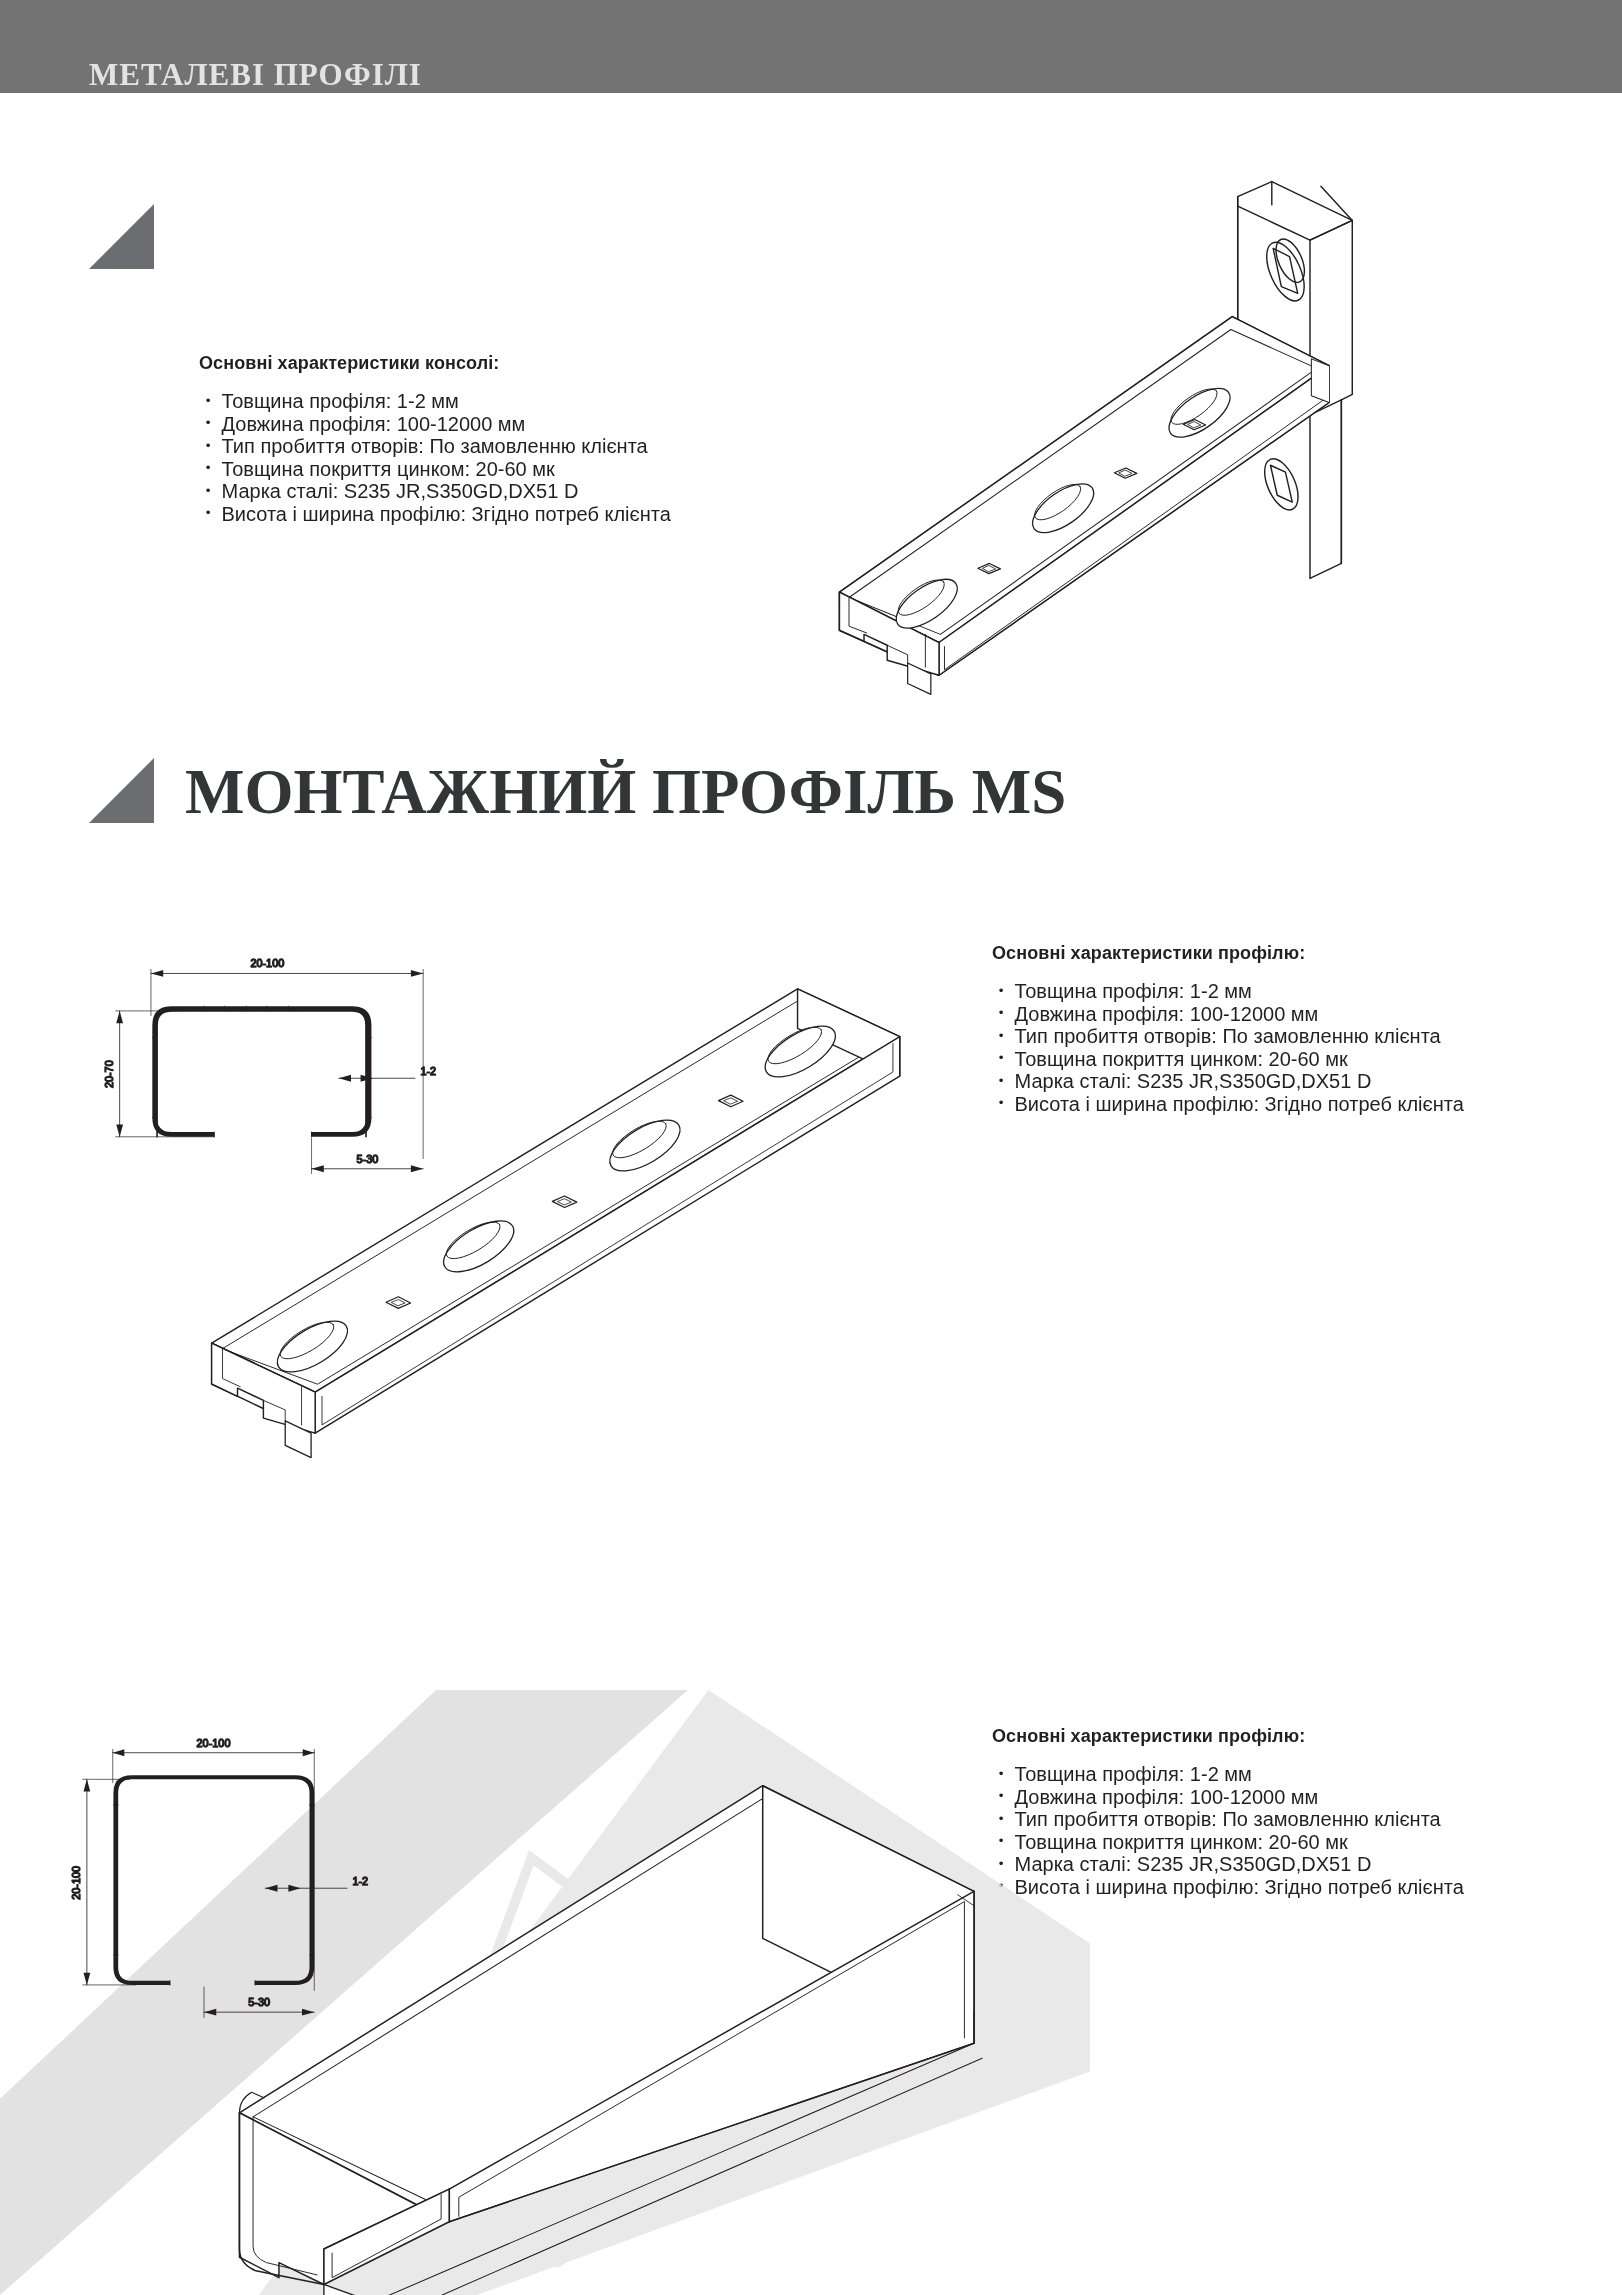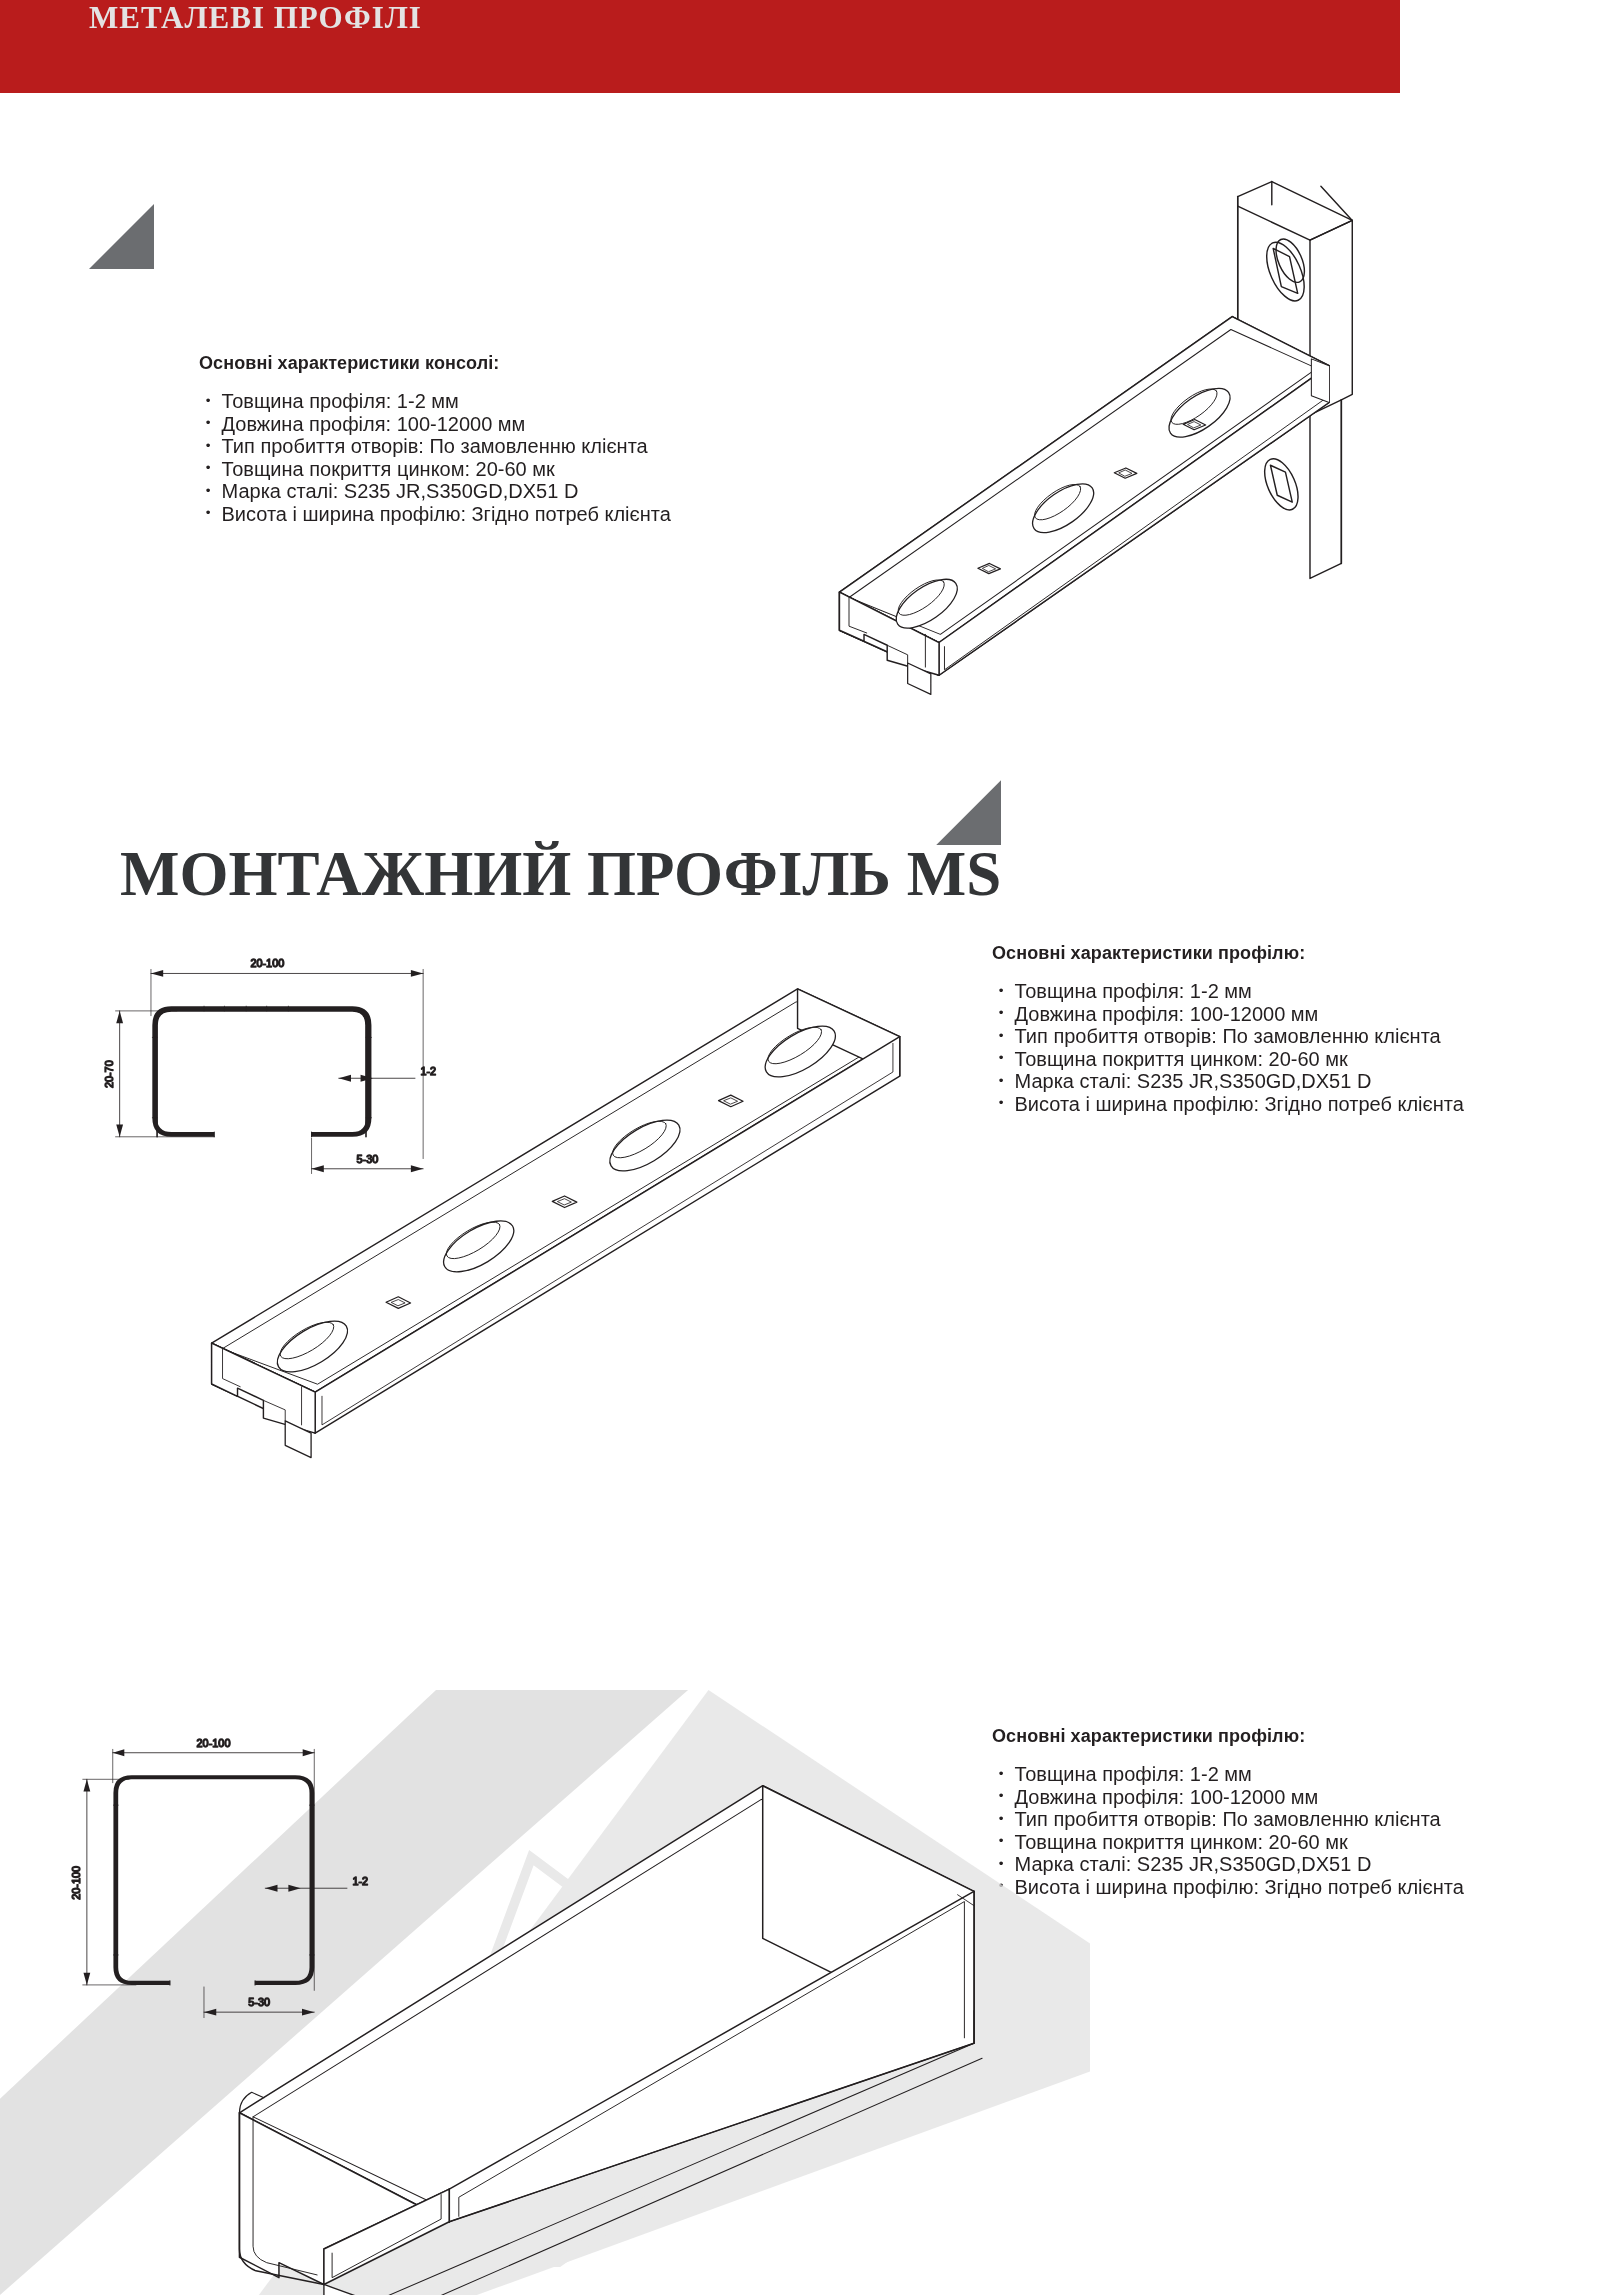--- a/index.html
+++ b/index.html
@@ -7,23 +7,23 @@
   body {
     width:1622px; height:2295px;
     font-family:"Liberation Sans", sans-serif;
     color:#231f20;
     position:relative;
     overflow:hidden;
   }
 
   
   .page-header{
-    position:absolute; left:0; top:0; width:1400px; height:93px;
-    background:#b91c1c;
-    display:flex; align-items:flex-start;
+    position:absolute; left:0; top:0; width:1622px; height:93px;
+    background:#737373;
+    display:flex; align-items:flex-end;
   }
   .page-header-title{
     margin-left:89px;
     font-family:"Liberation Serif", serif;
     font-weight:700;
     font-size:31px;
     letter-spacing:1px;
     color:#e3e3e3;
   }
 
@@ -162,21 +162,21 @@
         <path d="M563 392 L572 388 L582 393 L572 397 Z" fill="none" stroke-width="1.2"></path>
       </g>
 
       <path d="M628 234 L636 238" stroke-width="1.4"></path>
     </svg>
   </div>
 </div>
 
 <div class="section" style="top:0;height:818px;">
 
-  <div class="section-head" style="left:89px; top:780px;flex-direction:column;">
+  <div class="section-head" style="left:89px; top:758px;">
     <div class="tri-marker"></div>
     <div class="section-title t-s2">МОНТАЖНИЙ ПРОФІЛЬ MS</div>
   </div>
 
   <div class="spec-block" style="left:992px; top:943px;">
     <div class="spec-heading">Основні характеристики профілю:</div>
     <ul class="spec-list">
       <li>Товщина профіля: 1-2 мм</li>
       <li>Довжина профіля: 100-12000 мм</li>
       <li>Тип пробиття отворів: По замовленню клієнта</li>

